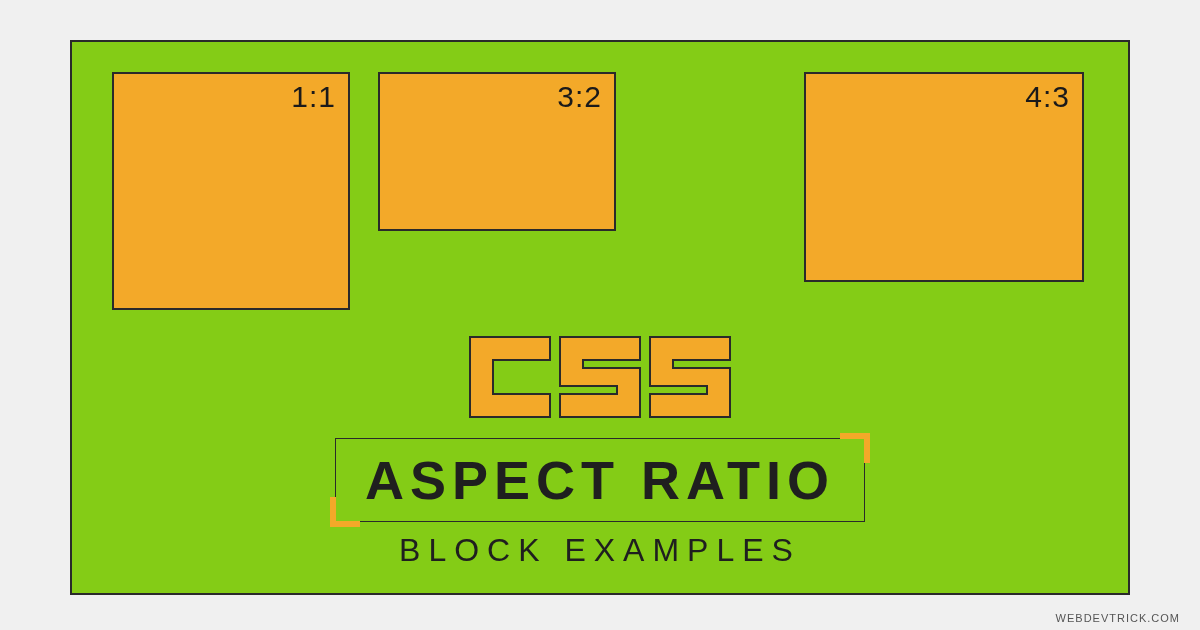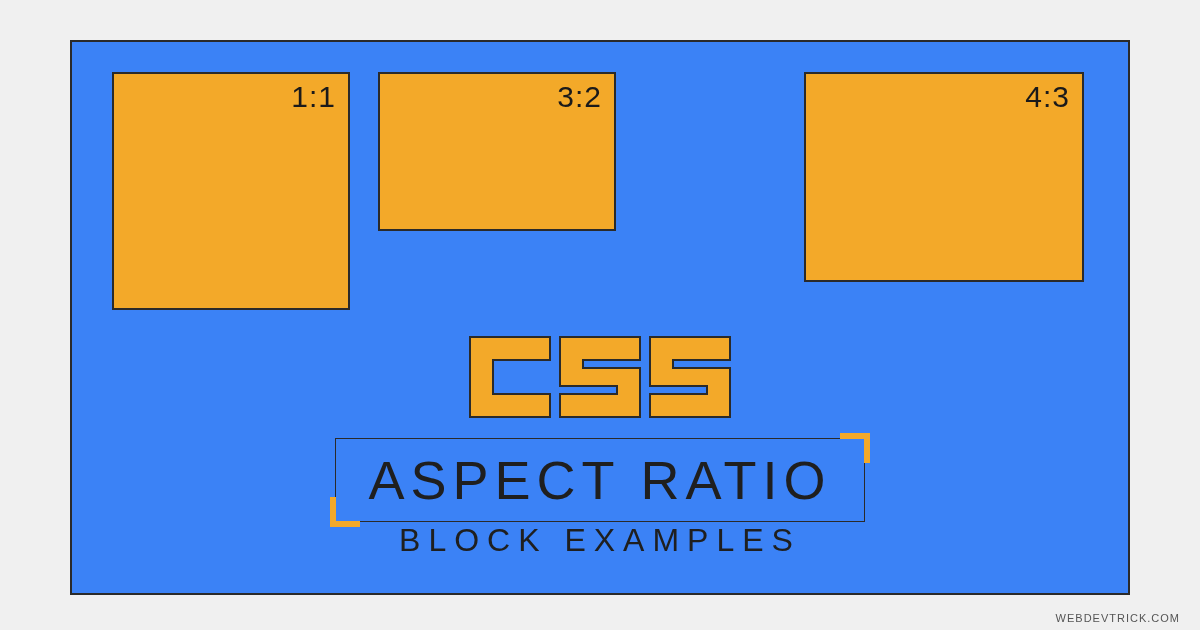--- a/index.html
+++ b/index.html
@@ -10,21 +10,21 @@
       font-family: Arial, Helvetica, sans-serif;
       position: relative;
     }
     .page-frame {
       position: absolute;
       left: 70px;
       top: 40px;
       width: 1060px;
       height: 555px;
       border: 2px solid #2a2a2a;
-      background: #3b82f6;
+      background: #84cc16;
     }
     .boxes-row {
       display: flex;
       gap: 28px;
       padding: 30px 40px 0 40px;
       align-items: flex-start;
     }
     .ratio-box {
       background: #f3a929;
       border: 2px solid #2a2a2a;
@@ -70,26 +70,27 @@
     }
     .corner-bl {
       position: absolute;
       bottom: -6px; left: -6px;
       width: 30px; height: 30px;
       border-bottom: 6px solid #f3a929;
       border-left: 6px solid #f3a929;
     }
     .title-text {
       font-size: 54px;
-      font-weight: 400;
+      font-weight: 700;
       letter-spacing: 6px;
       color: #1f1f1f;
     }
     .subtitle {
       text-align: center;
+      margin-top: 10px;
       font-size: 32px;
       font-weight: 400;
       letter-spacing: 8px;
       color: #1f1f1f;
     }
     .attribution {
       position: absolute;
       bottom: 6px;
       right: 20px;
       font-size: 11px;

